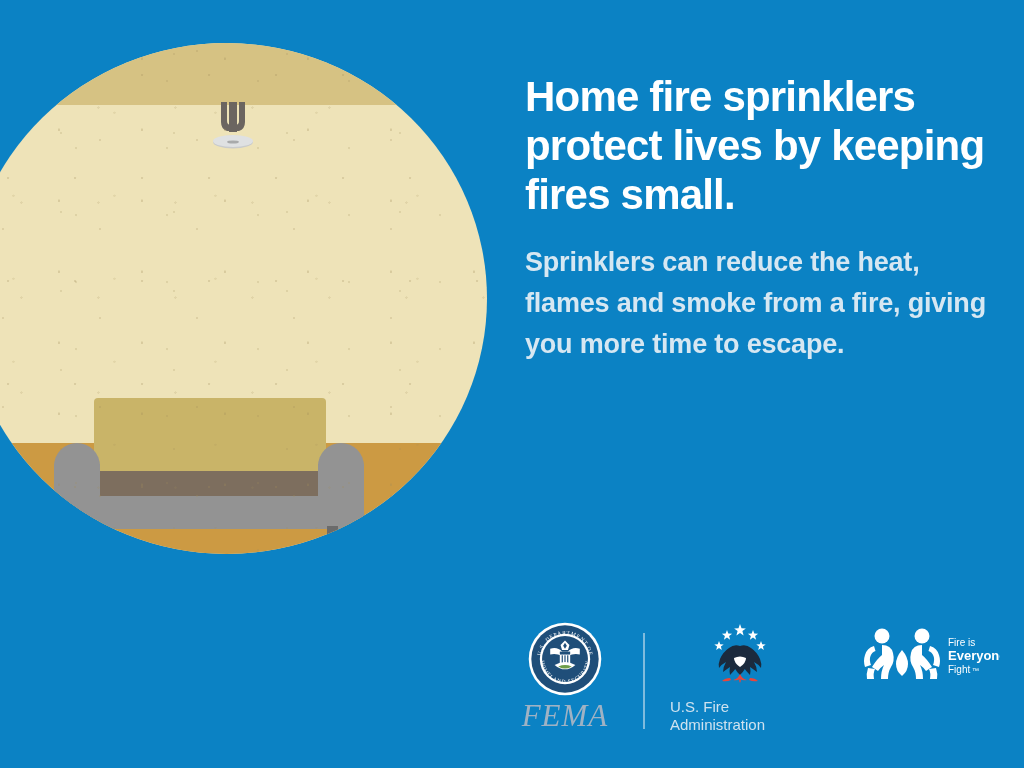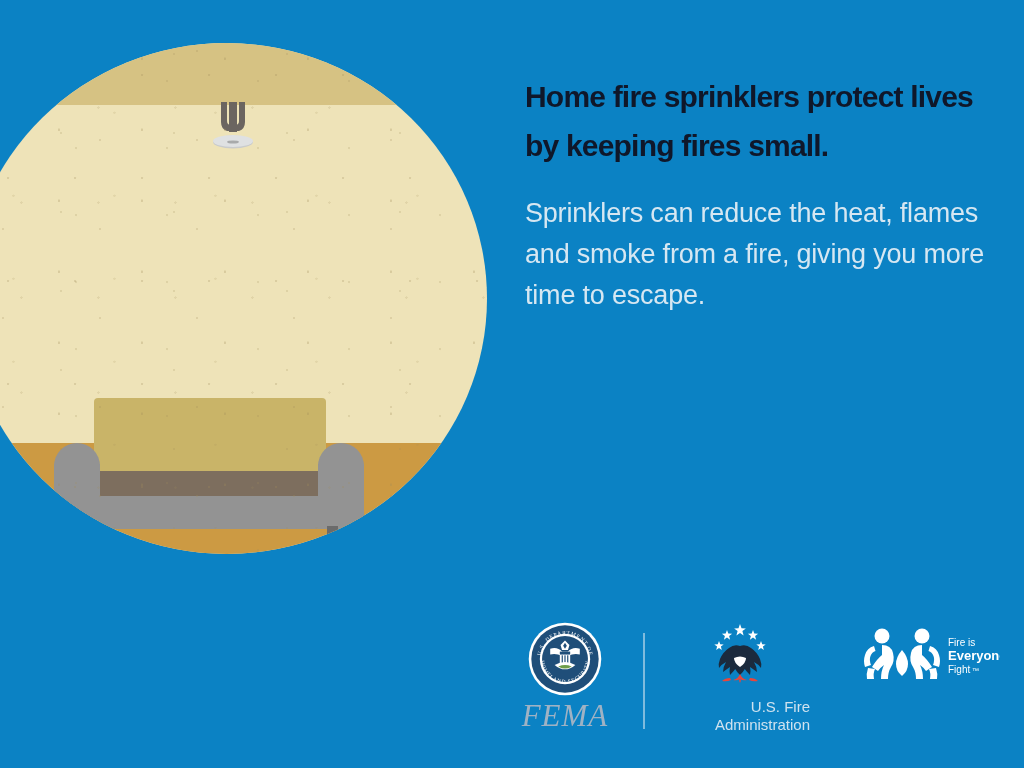--- a/index.html
+++ b/index.html
@@ -137,32 +137,32 @@
 
   
   #copy {
     position: absolute;
     left: 525px;
     top: 72px;
     width: 462px;
   }
   #headline {
     margin: 0;
-    color: #0f172a;
-    font-size: 30px;
+    color: #ffffff;
+    font-size: 42px;
     line-height: 49px;
     font-weight: bold;
     letter-spacing: -0.8px;
   }
   #subhead {
     margin: 23px 0 0 0;
     color: #d6e7f2;
     font-size: 27px;
     line-height: 41px;
-    font-weight: normal;
+    font-weight: bold;
     letter-spacing: -0.2px;
   }
 
   
   #footer {
     position: absolute;
     left: 505px;
     top: 622px;
     width: 500px;
     height: 120px;
@@ -181,21 +181,21 @@
     font-style: italic;
   }
   #logo-divider {
     position: absolute;
     left: 138px;
     top: 11px;
     width: 2px;
     height: 96px;
     background: #7fbbdd;
   }
-  #usfa-logo { left: 165px; width: 140px; text-align: right; }
+  #usfa-logo { left: 165px; width: 140px; text-align: left; }
   #usfa-mark { display: block; margin: 0 auto; }
   #usfa-name {
     display: block;
     margin-top: 2px;
     color: #cfe2ef;
     font-size: 15px;
     line-height: 18px;
   }
   #feef-logo { left: 355px; top: 2px; width: 145px; }
   #feef-mark { display: block; }

